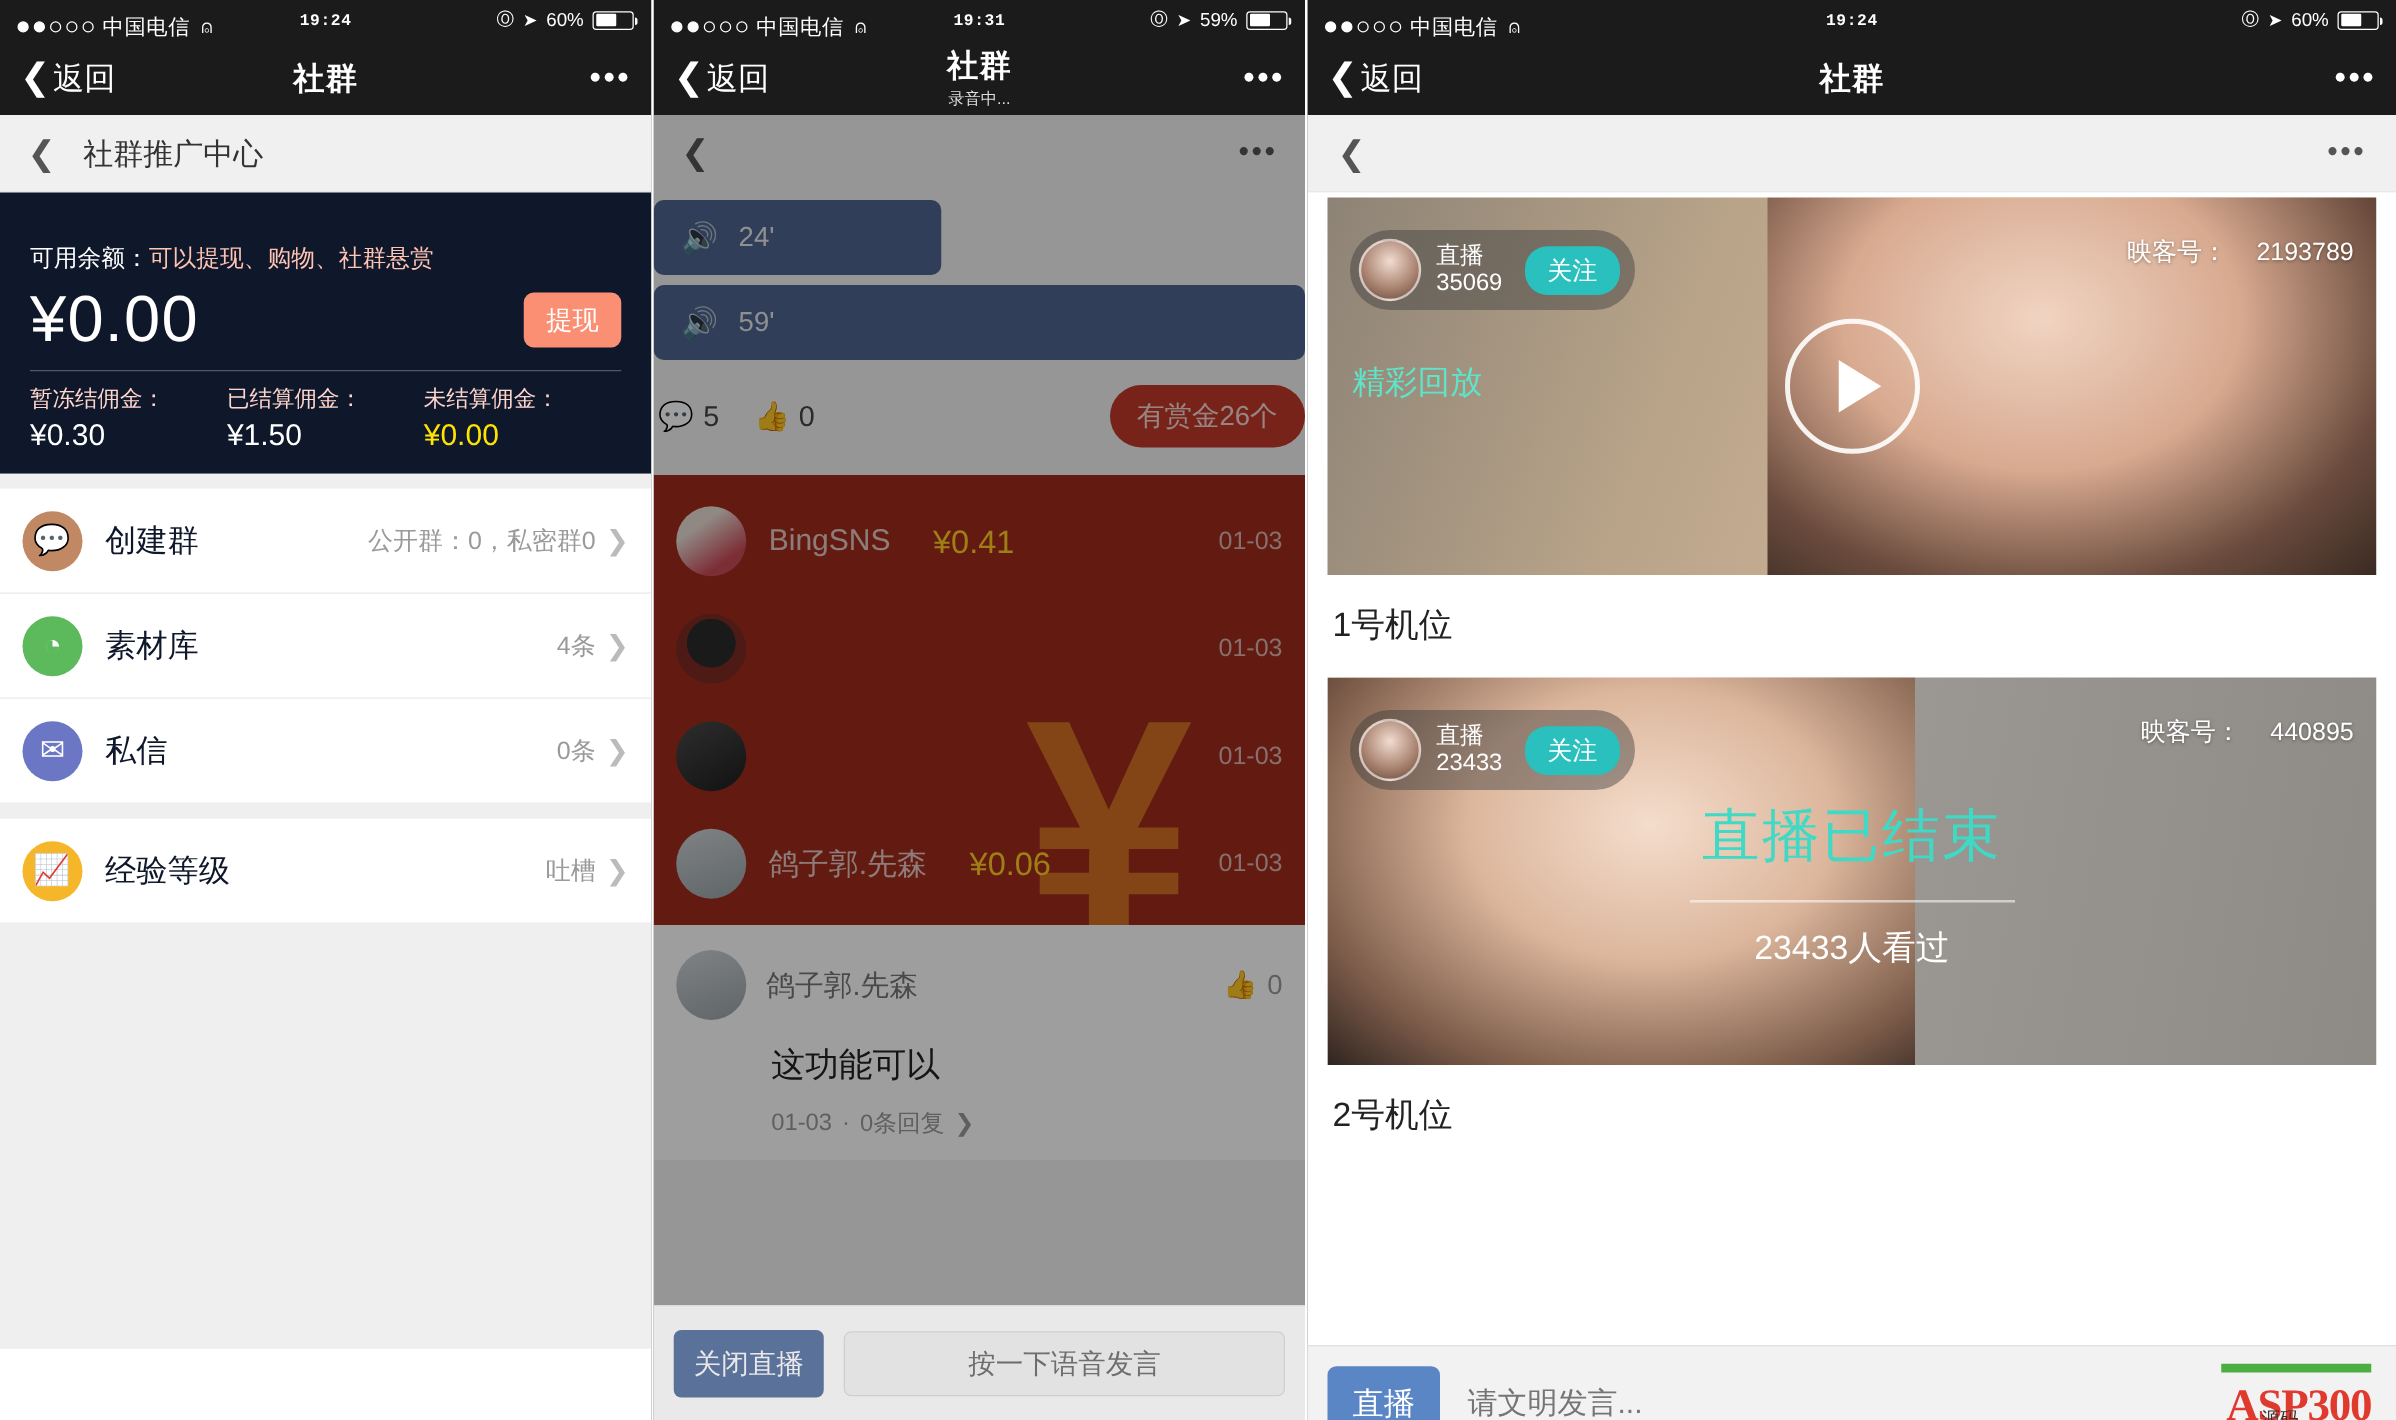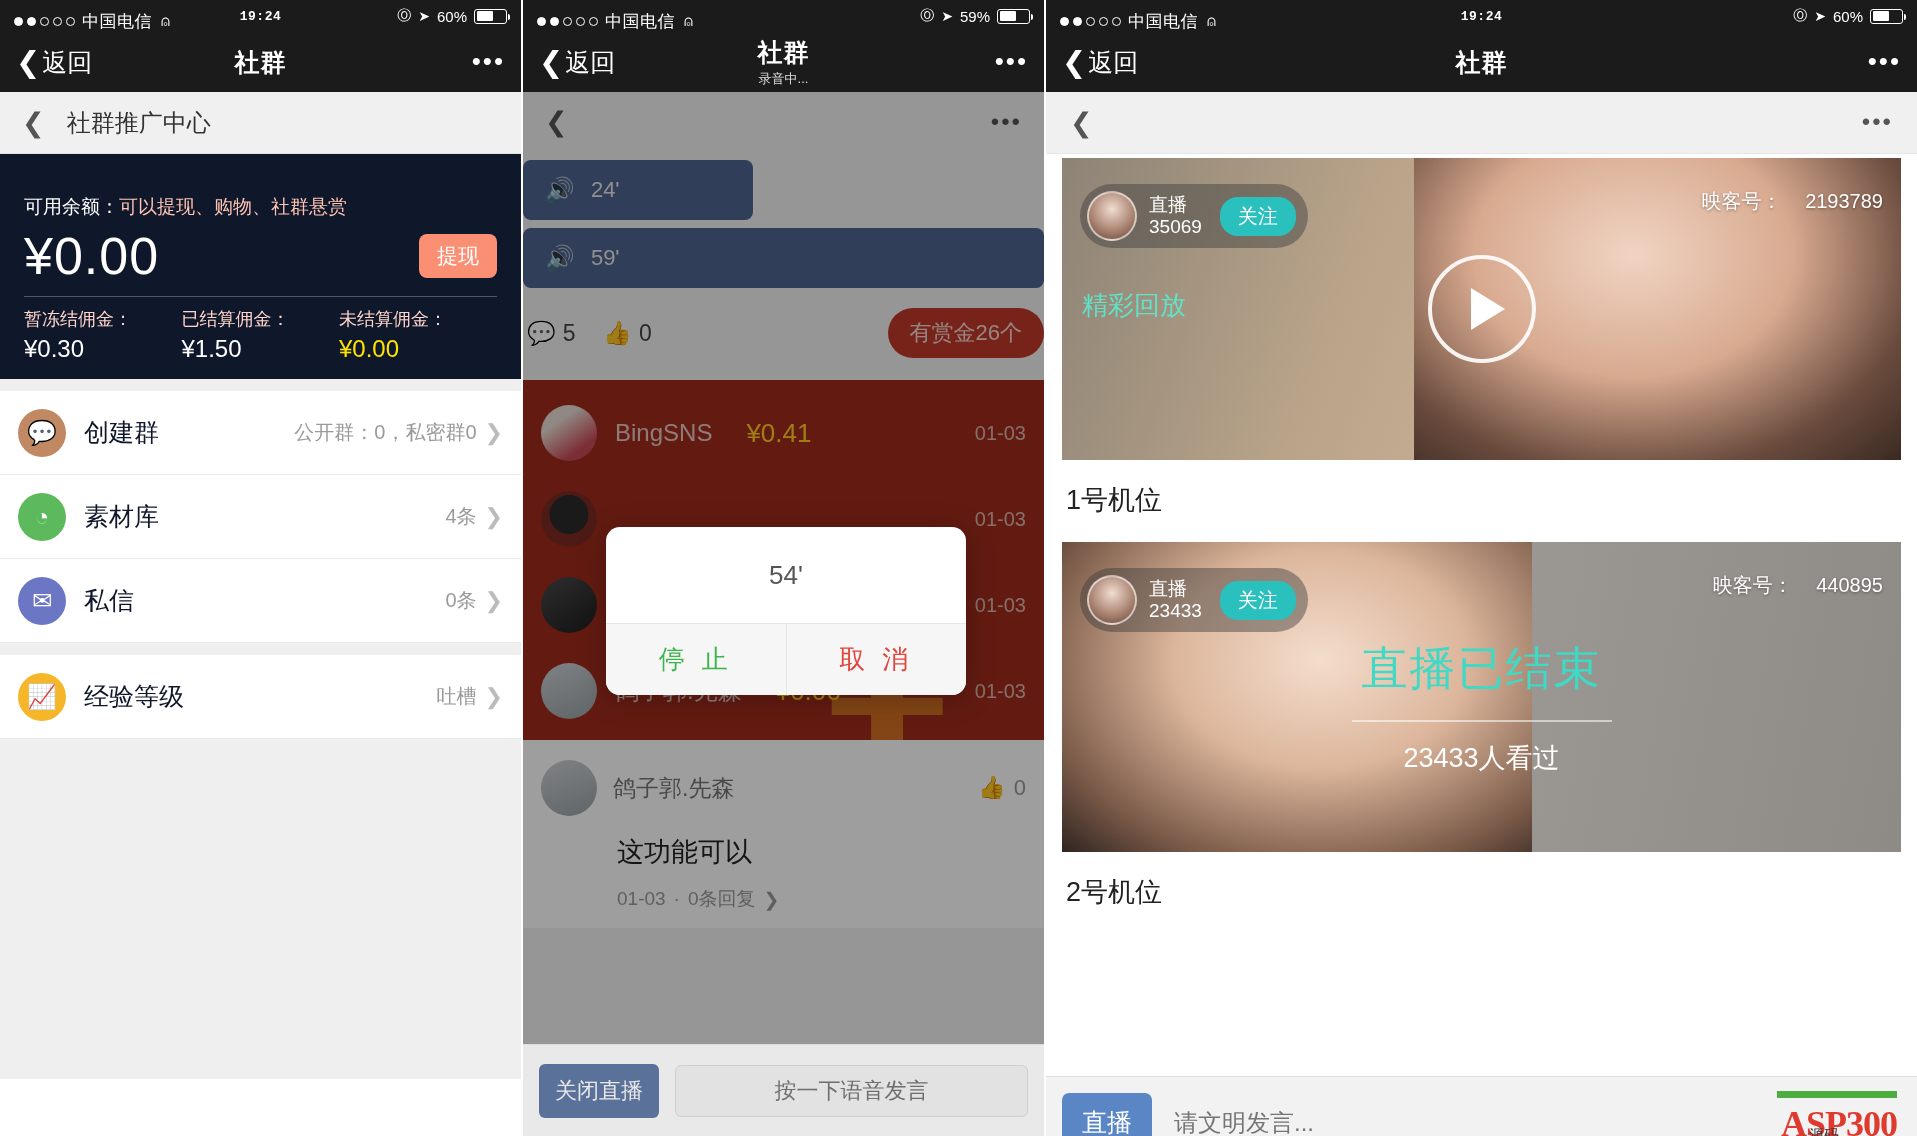--- a/index.html
+++ b/index.html
@@ -404,20 +404,21 @@
         <span class="dots">
           <i class="dot filled"></i>
             <i class="dot filled"></i>
             <i class="dot"></i>
             <i class="dot"></i>
             <i class="dot"></i>
         </span>
         <span class="carrier">中国电信</span>
         <span class="wifi">⍝</span>
       </div>
+      <div class="sb-time">19:31</div>
       <div class="sb-right">
         <span class="lock-ic">Ⓞ</span>
         <span class="loc-ic">➤</span>
         <span>59%</span>
         <span class="batt">
             <i style="width:59%"></i>
           </span>
       </div>
     </div>
 
@@ -505,27 +506,20 @@
         <div class="cm-foot">
           <span>01-03</span>
           <span>·</span>
           <span>0条回复</span>
           <span>❯</span>
         </div>
       </div>
 
       <div class="p2-dim"></div>
 
-      <div class="modal">
-        <div class="modal-body">54'</div>
-        <div class="modal-actions">
-          <div class="modal-btn ok">停 止</div>
-          <div class="modal-btn cancel">取 消</div>
-        </div>
-      </div>
 
       <div class="p2-toolbar">
         <span class="close-live">关闭直播</span>
         <span class="speak-bar">按一下语音发言</span>
       </div>
     </div>
   </div>
 
   <div class="divider"></div>
 

